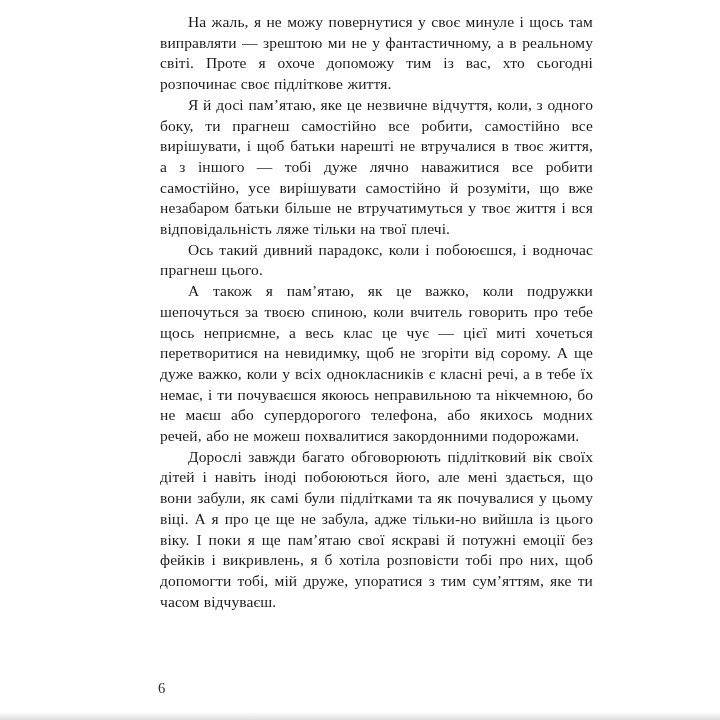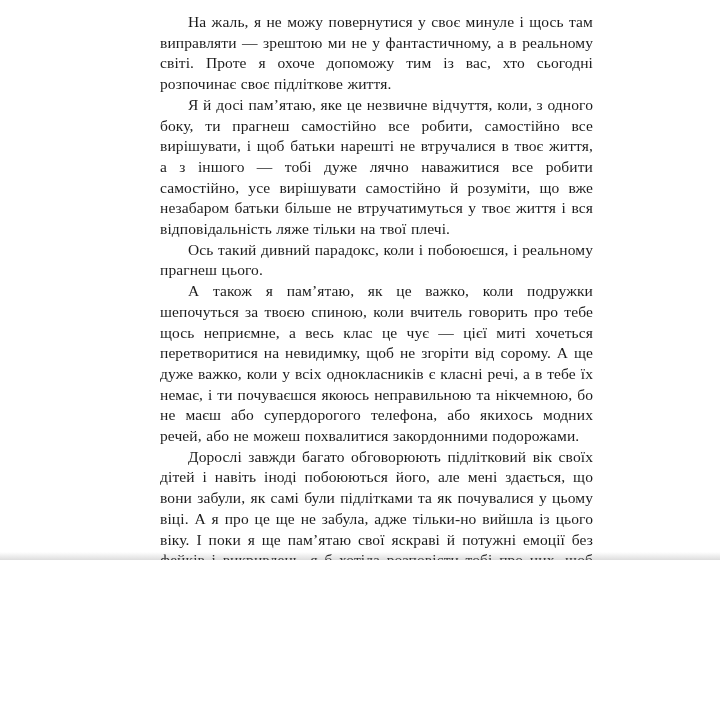--- a/index.html
+++ b/index.html
@@ -3,21 +3,21 @@
 <meta charset="utf-8">
 <style>
   html, body {
     margin: 0;
     padding: 0;
     background: #ffffff;
   }
   .page {
     position: relative;
     width: 720px;
-    height: 560px;
+    height: 720px;
     background: #ffffff;
     overflow: hidden;
     font-family: "Liberation Serif", "DejaVu Serif", serif;
     color: #1c1c1c;
   }
   .text-block {
     position: absolute;
     top: 12px;
     left: 160px;
     width: 433px;
@@ -48,19 +48,19 @@
     background: linear-gradient(to bottom, rgba(255,255,255,0), rgba(120,120,120,0.25));
   }
 </style>
 </head>
 <body>
 
 <div class="page">
   <div class="text-block">
     <p>На жаль, я не можу повернутися у своє минуле і щось там виправляти — зрештою ми не у фантастичному, а в реальному світі. Проте я охоче допоможу тим із вас, хто сьогодні розпочинає своє підліткове життя.</p>
     <p>Я й досі пам’ятаю, яке це незвичне відчуття, коли, з одного боку, ти прагнеш самостійно все робити, самостійно все вирішувати, і щоб батьки нарешті не втручалися в твоє життя, а з іншого — тобі дуже лячно наважитися все робити самостійно, усе вирішувати самостійно й розуміти, що вже незабаром батьки більше не втручатимуться у твоє життя і вся відповідальність ляже тільки на твої плечі.</p>
-    <p>Ось такий дивний парадокс, коли і побоюєшся, і реальному прагнеш цього.</p>
+    <p>Ось такий дивний парадокс, коли і побоюєшся, і водночас прагнеш цього.</p>
     <p>А також я пам’ятаю, як це важко, коли подружки шепочуться за твоєю спиною, коли вчитель говорить про тебе щось неприємне, а весь клас це чує — цієї миті хочеться перетворитися на невидимку, щоб не згоріти від сорому. А ще дуже важко, коли у всіх однокласників є класні речі, а в тебе їх немає, і ти почуваєшся якоюсь неправильною та нікчемною, бо не маєш або супердорогого телефона, або якихось модних речей, або не можеш похвалитися закордонними подорожами.</p>
     <p>Дорослі завжди багато обговорюють підлітковий вік своїх дітей і навіть іноді побоюються його, але мені здається, що вони забули, як самі були підлітками та як почувалися у цьому віці. А я про це ще не забула, адже тільки-но вийшла із цього віку. І поки я ще пам’ятаю свої яскраві й потужні емоції без фейків і викривлень, я б хотіла розповісти тобі про них, щоб допомогти тобі, мій друже, упоратися з тим сум’яттям, яке ти часом відчуваєш.</p>
   </div>
   <div class="page-number">6</div>
   <div class="page-edge-shadow"></div>
 </div>
 
 </body></html>

